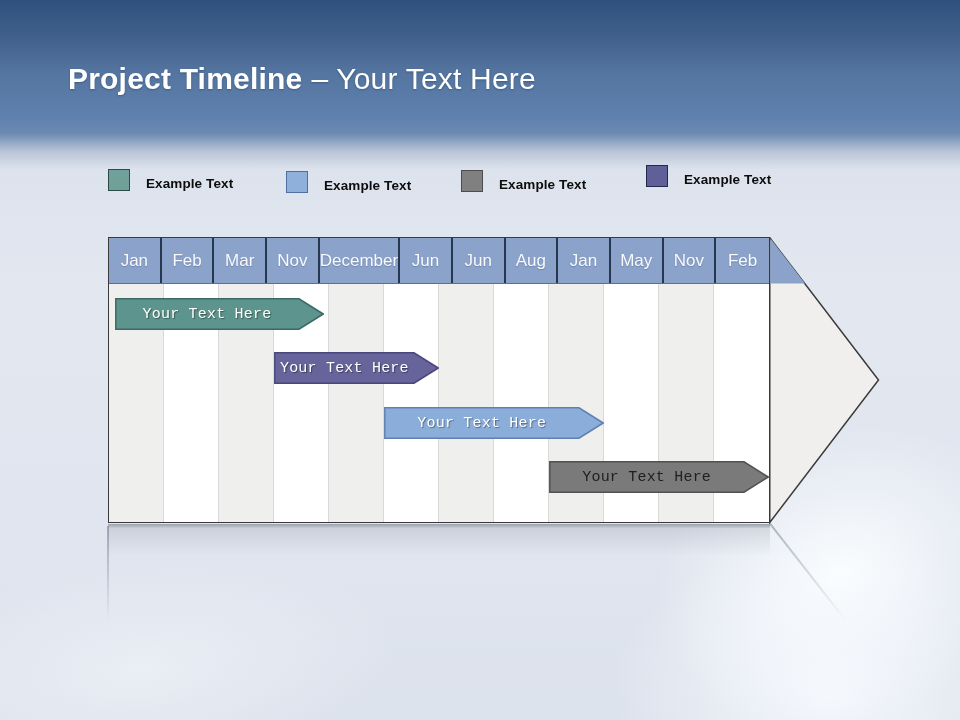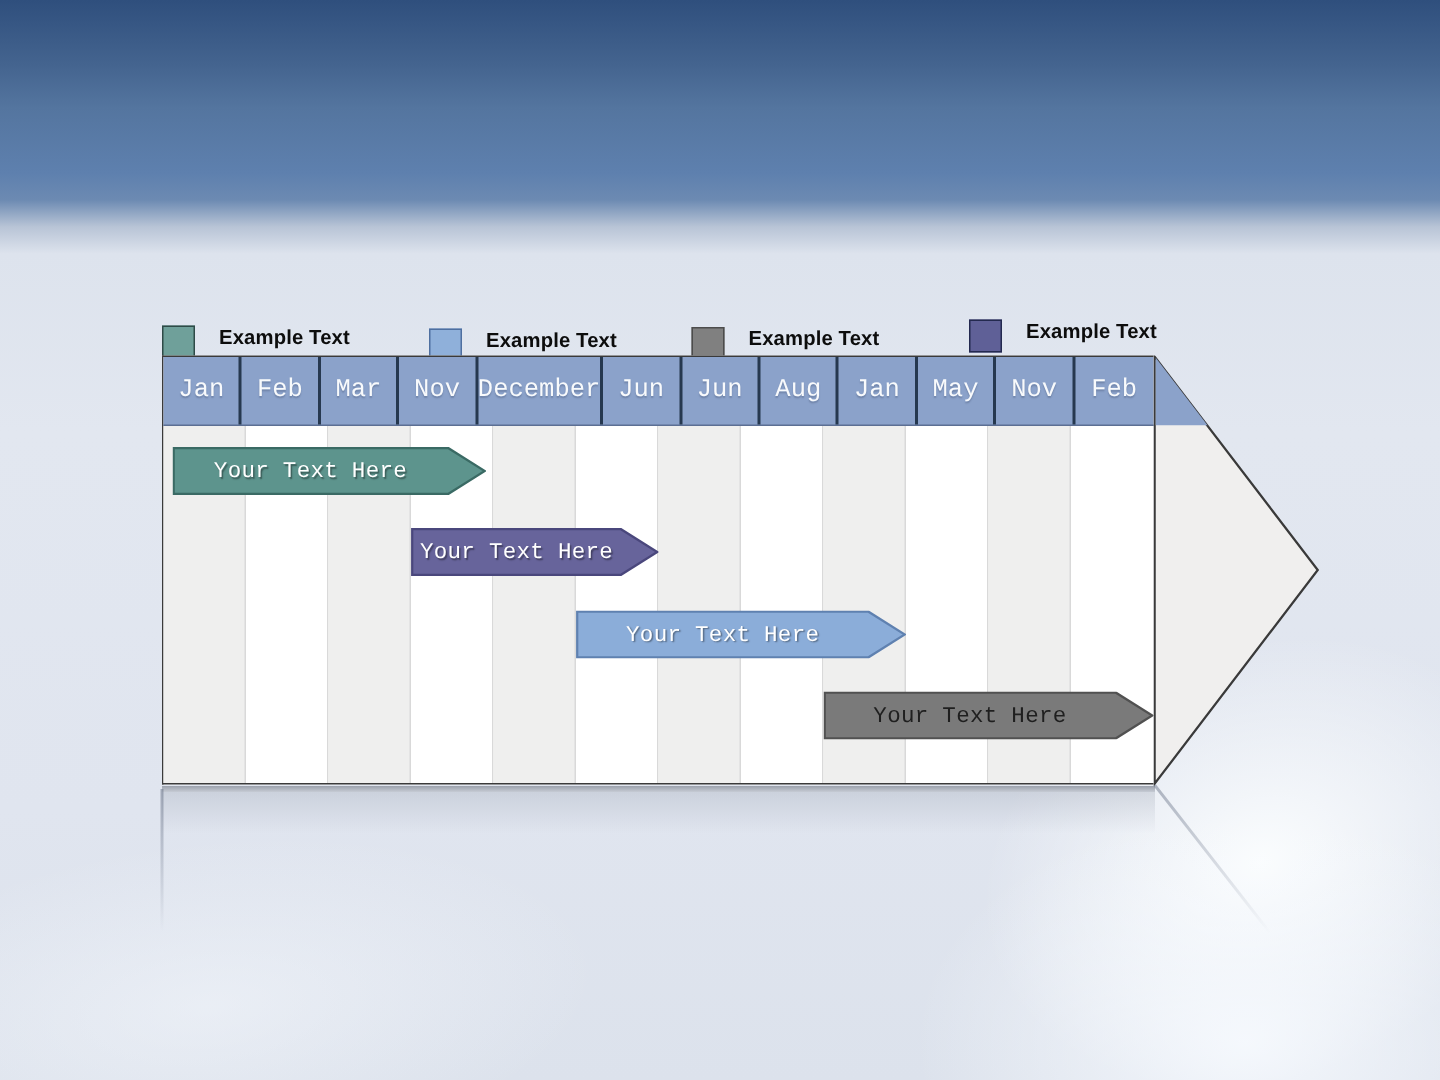--- a/index.html
+++ b/index.html
@@ -19,30 +19,30 @@
     background:radial-gradient(closest-side,rgba(248,251,255,.85),rgba(248,251,255,0));}
   .ribbon-c{position:absolute;left:-120px;top:560px;width:520px;height:220px;
     background:radial-gradient(closest-side,rgba(246,249,253,.5),rgba(246,249,253,0));
     transform:rotate(-6deg);}
 
   .page-title{position:absolute;left:68px;top:62px;font-size:30px;color:#ffffff;
     letter-spacing:.2px;text-shadow:0 1px 2px rgba(20,40,70,.35);white-space:nowrap;}
   .page-title .t-bold{font-weight:bold;}
   .page-title .t-reg{font-weight:normal;margin-left:9px;}
 
-  .legend-item{position:absolute;display:flex;align-items:flex-start;gap:16px;margin-top:48px;}
+  .legend-item{position:absolute;display:flex;align-items:flex-end;gap:16px;}
   .legend-item:nth-of-type(1){left:108px;top:169px;}
   .legend-item:nth-of-type(2){left:286px;top:171px;}
   .legend-item:nth-of-type(3){left:461px;top:170px;}
   .legend-item:nth-of-type(4){left:646px;top:165px;}
   .swatch{width:22px;height:22px;box-sizing:border-box;border:1.5px solid #333;}
   .legend-label{font-size:13.5px;font-weight:bold;color:#0d0d0d;letter-spacing:.1px;}
 
   .timeline{position:absolute;left:108px;top:237px;width:661px;height:286px;
-    box-sizing:border-box;border:1.5px solid #3a3a3a;border-right:none;background:#ffffff;font-family:Liberation Mono, monospace;}
+    box-sizing:border-box;border:1.5px solid #3a3a3a;border-right:none;background:#ffffff;}
   .month-header-row{display:grid;grid-template-columns:repeat(12,1fr);height:46px;
     background:#8ba2ca;border-bottom:1px solid #5c6f93;box-sizing:border-box;}
   .month-cell{display:flex;align-items:center;justify-content:center;
     font-size:17px;color:#f8fafc;border-right:2px solid #26384f;box-sizing:border-box;
     text-shadow:0 1px 1px rgba(30,45,70,.25);}
   .month-cell:last-child{border-right:none;}
   .timeline-grid{position:absolute;left:0;right:0;top:46px;bottom:0;
     display:grid;grid-template-columns:repeat(12,1fr);}
   .grid-col{border-right:1px solid #d9d9d9;box-sizing:border-box;background:#ffffff;}
   .grid-col.shaded{background:#efefee;}
@@ -68,20 +68,23 @@
 </style>
 </head>
 <body>
 
 <div class="slide">
 
   <div class="ribbon-a"></div>
   <div class="ribbon-b"></div>
   <div class="ribbon-c"></div>
 
+  <div class="page-title">
+    <span class="t-bold">Project Timeline</span><span class="t-reg">– Your Text Here</span>
+  </div>
 
   <div id="legend-layer">
       <div class="legend-item">
     <span class="swatch" style="background: rgb(111, 160, 154); border-color: rgb(46, 74, 71);"></span>
     <span class="legend-label">Example Text</span>
   </div>
       <div class="legend-item">
     <span class="swatch" style="background: rgb(143, 176, 218); border-color: rgb(78, 111, 160);"></span>
     <span class="legend-label">Example Text</span>
   </div>

